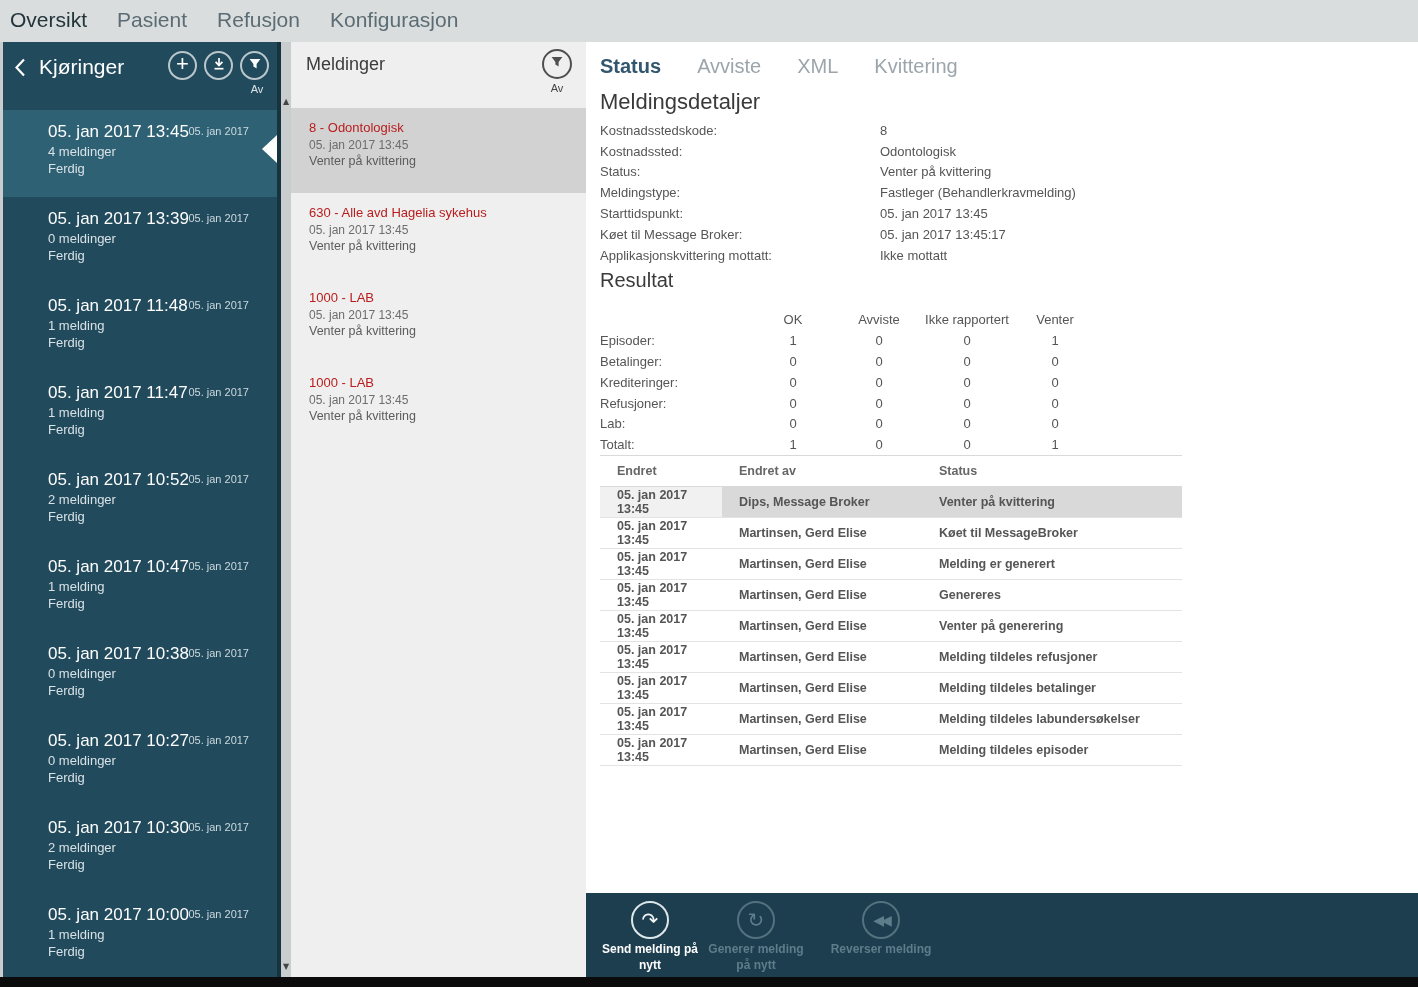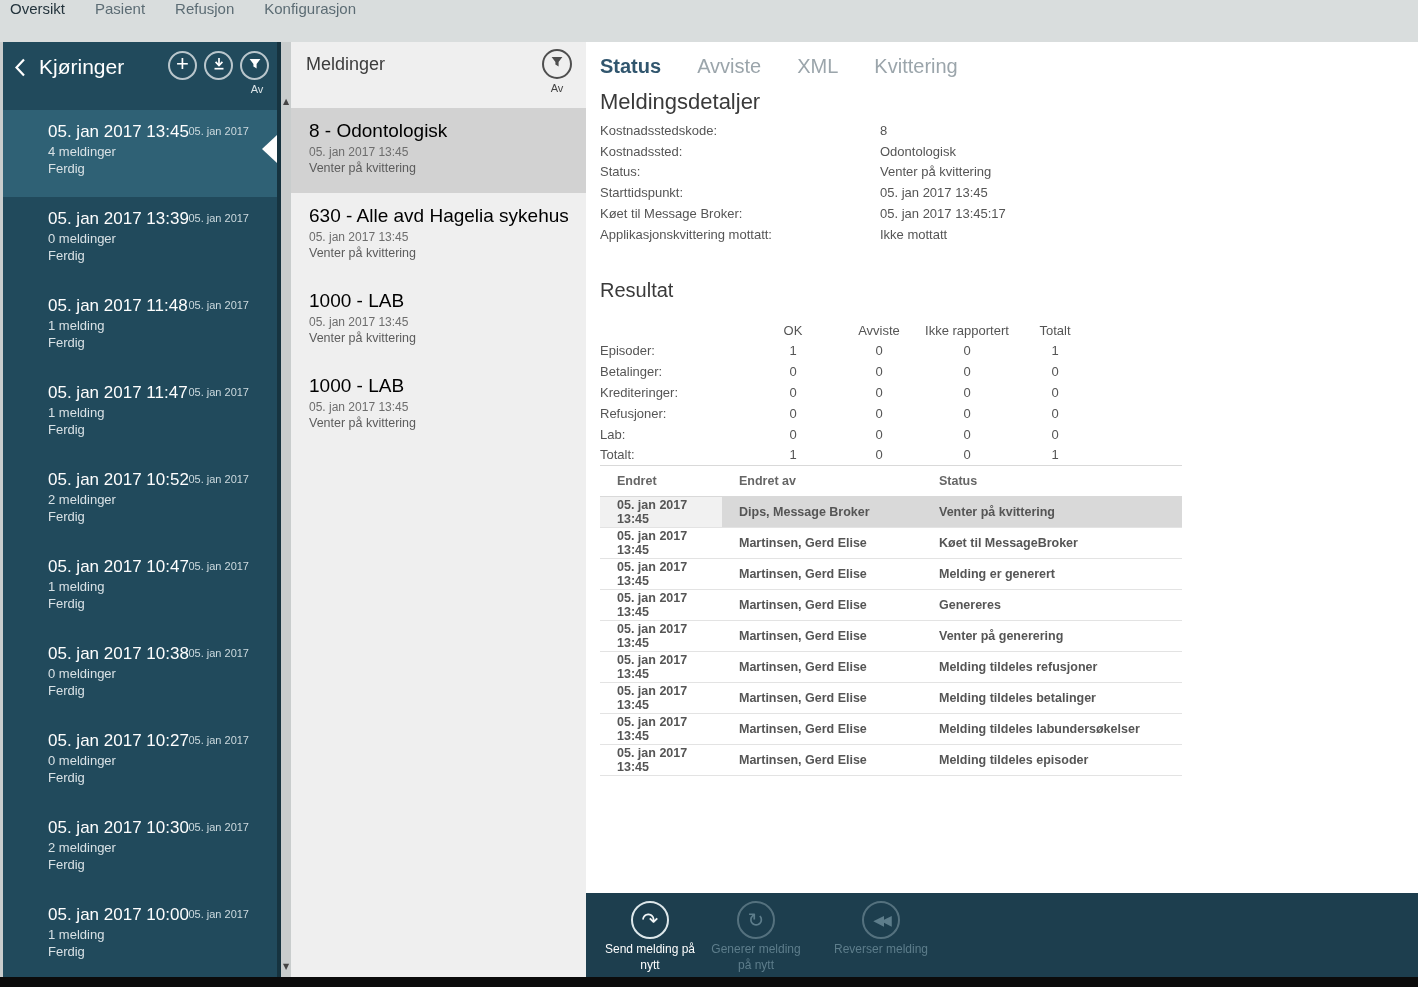--- a/index.html
+++ b/index.html
@@ -9,21 +9,21 @@
     font-family:"Liberation Sans", sans-serif; color:#4a4a4a;
   }
   .glyph { font-family:"DejaVu Sans", sans-serif; }
 
   
   #topnav {
     position:absolute; left:0; top:0; width:1418px; height:42px;
     background:#d9dddd; display:flex; align-items:stretch; padding-left:8px;
   }
   .nav-tab {
-    font-size:15px; color:#5c6c74; padding:0 2px 0 2px; margin-right:26px;
+    font-size:21px; color:#5c6c74; padding:8px 2px 0 2px; margin-right:26px;
     cursor:default; height:52px;
   }
   .nav-tab.active { color:#24343d; box-shadow:inset 0 -4px 0 #1a8e9f; }
 
   
   #sidebar {
     position:absolute; left:0; top:42px; width:277px; height:935px;
     background:#214a5c; border-left:3px solid #c9cdcd; color:#fff;
   }
   #sidebar-header { position:relative; height:68px; }
@@ -64,40 +64,40 @@
   }
   #messages-header { position:relative; height:66px; }
   #messages-title { position:absolute; left:15px; top:12px; font-size:18px; color:#3c3c3c; }
   #messages-filter-btn {
     position:absolute; right:14px; top:7px; width:30px; height:30px; border:2px solid #4f4f4f;
     border-radius:50%; display:flex; align-items:center; justify-content:center;
   }
   #messages-filter-state { position:absolute; right:16px; top:40px; font-size:11px; color:#444; width:26px; text-align:center; }
   .msg-item { height:85px; padding:12px 0 0 18px; }
   .msg-item.selected { background:#d2d2d2; }
-  .msg-title { font-size:19px; color:#000000; }
+  .msg-title { font-size:13px; color:#b91c1c; }
   .msg-time { font-size:12px; color:#6d6d6d; margin-top:3px; }
   .msg-status { font-size:12.5px; color:#5c5c5c; margin-top:2px; }
 
   
   #detail {
     position:absolute; left:586px; top:42px; width:832px; height:851px;
     background:#ffffff; padding:0 0 0 14px;
   }
   #detail-tabs { display:flex; gap:36px; margin-top:13px; }
   .detail-tab { font-size:20px; color:#9ba5ab; }
   .detail-tab.active { color:#31566e; font-weight:bold; }
 
   #details-heading { font-size:22px; color:#3a3a3a; margin-top:11px; }
   #details-rows { margin-top:5px; }
   .detail-row { display:flex; font-size:13px; color:#555; height:20.8px; align-items:center; }
   .detail-label { width:280px; }
   .detail-value { }
 
-  #result-heading { font-size:20px; color:#3a3a3a; margin-top:34px; }
+  #result-heading { font-size:20px; color:#3a3a3a; margin-top:3px; }
   #result-table { margin-top:18px; }
   .result-row { display:grid; grid-template-columns:150px 86px 86px 90px 86px; height:20.8px; align-items:center; font-size:13px; color:#555; }
   .result-row .num { text-align:center; }
   #result-header .num { color:#555; }
 
   #history-heading { font-size:20px; color:#3a3a3a; margin-top:20px; padding-bottom:5px; }
   #history-table { width:582px; border-top:1px solid #d9d9d9; }
   .history-row { display:grid; grid-template-columns:122px 200px 260px; height:31px; align-items:center; font-size:12.5px; color:#555; border-bottom:1px solid #e3e3e3; }
   .history-row > div { padding-left:17px; height:100%; display:flex; align-items:center;font-weight:bold; }
   #history-header { color:#666; border-bottom:1px solid #d9d9d9; }
@@ -109,21 +109,21 @@
     position:absolute; left:586px; top:893px; width:832px; height:84px;
     background:#1d3e4e; display:flex; padding:8px 0 0 12px;
   }
   .action-btn { width:104px; text-align:center; color:#fff; }
   .action-btn + .action-btn { margin-left:2px; }
   .action-btn .icon-circle {
     width:38px; height:38px; border:2px solid #dde7ea; border-radius:50%;
     margin:0 auto; display:flex; align-items:center; justify-content:center;
     font-size:20px; color:#f2f6f7;
   }
-  .action-btn .action-label { font-size:12px; font-weight:normal; line-height:1.3; margin-top:3px; color:#fdfdfd; }
+  .action-btn .action-label { font-size:12px; font-weight:bold; line-height:1.3; margin-top:3px; color:#fdfdfd; }
   .action-btn.disabled .icon-circle { border-color:rgba(190,210,218,0.35); color:#5d7d8b; }
   .action-btn.disabled .action-label { color:#5d7d8b; }
   #reverser-btn { width:130px; margin-left:8px; }
   .rewind { letter-spacing:-3px; font-size:14px; }
 
   #bottom-strip { position:absolute; left:0; top:977px; width:1418px; height:10px; background:#0b0b0b; }
 </style>
 </head>
 <body>
 
@@ -327,20 +327,24 @@
       <div class="detail-row">
         <div class="detail-label">Kostnadssted:</div>
         <div class="detail-value">Odontologisk</div>
       </div>
 
       <div class="detail-row">
         <div class="detail-label">Status:</div>
         <div class="detail-value">Venter på kvittering</div>
       </div>
 
+      <div class="detail-row">
+        <div class="detail-label">Meldingstype:</div>
+        <div class="detail-value">Fastleger (Behandlerkravmelding)</div>
+      </div>
 
       <div class="detail-row">
         <div class="detail-label">Starttidspunkt:</div>
         <div class="detail-value">05. jan 2017 13:45</div>
       </div>
 
       <div class="detail-row">
         <div class="detail-label">Køet til Message Broker:</div>
         <div class="detail-value">05. jan 2017 13:45:17</div>
       </div>
@@ -351,21 +355,21 @@
       </div>
     </div>
 
   <div id="result-heading">Resultat</div>
   <div id="result-table">
     <div class="result-row" id="result-header">
       <div></div>
       <div class="num">OK</div>
       <div class="num">Avviste</div>
       <div class="num">Ikke rapportert</div>
-      <div class="num">Totalt</div>
+      <div class="num">Venter</div>
     </div>
     <div>
 
         <div class="result-row">
           <div>Episoder:</div>
           <div class="num">1</div>
           <div class="num">0</div>
           <div class="num">0</div>
           <div class="num">1</div>
         </div>

